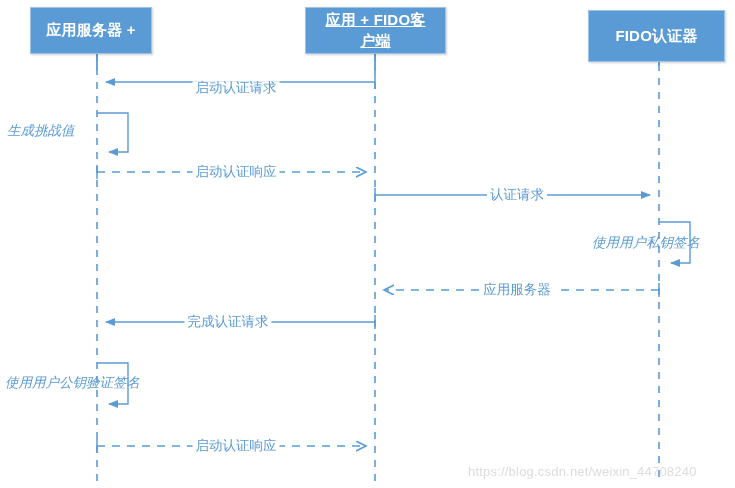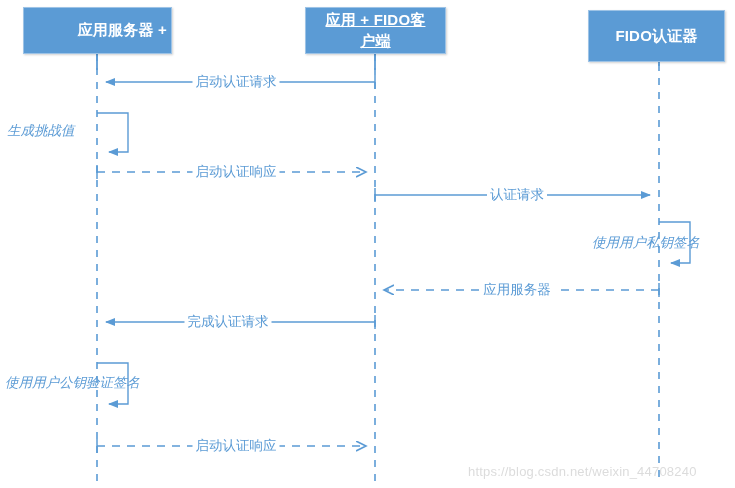--- a/index.html
+++ b/index.html
@@ -108,37 +108,37 @@
         <line x1="659" y1="283" x2="659" y2="297" stroke="#5b9bd5" stroke-width="1.5"></line>
         <line x1="375" y1="322" x2="106" y2="322" stroke="#5b9bd5" stroke-width="1.5" marker-end="url(#arrow-filled-right)"></line>
         <line x1="375" y1="315" x2="375" y2="329" stroke="#5b9bd5" stroke-width="1.5"></line>
         <path d="M97,363 L128,363 L128,404 L109,404" fill="none" stroke="#5b9bd5" stroke-width="1.4" marker-end="url(#arrow-filled-left)"></path>
         <line x1="97" y1="446" x2="366" y2="446" stroke="#5b9bd5" stroke-width="1.5" stroke-dasharray="8,7" marker-end="url(#arrow-open)"></line>
         <line x1="97" y1="439" x2="97" y2="453" stroke="#5b9bd5" stroke-width="1.5"></line>
       </g>
   </svg>
 
   <div id="actor-boxes">
-      <div class="actor-box" style="left: 23px; top: 7px; width: 149px; height: 47px; justify-content: flex-end;">
+      <div class="actor-box" style="left: 30px; top: 7px; width: 122px; height: 47px;">
         <div>
           <div>应用服务器 +</div>
         </div>
       </div>
       <div class="actor-box" style="left: 305px; top: 7px; width: 141px; height: 47px; text-decoration: underline;">
         <div>
           <div>应用 + FIDO客</div>
           <div>户端</div>
         </div>
       </div>
       <div class="actor-box" style="left: 588px; top: 10px; width: 137px; height: 52px;">
         <div>FIDO认证器</div>
       </div>
     </div>
   <div id="labels-layer">
-      <div class="msg-label" style="left: 236px; top: 82px;">启动认证请求</div>
+      <div class="msg-label" style="left: 236px; top: 88px;">启动认证请求</div>
       <div class="note-label" style="left: 7px; top: 131px;">生成挑战值</div>
       <div class="msg-label" style="left: 236px; top: 172px;">启动认证响应</div>
       <div class="msg-label" style="left: 517px; top: 195px;">认证请求</div>
       <div class="note-label" style="left: 592px; top: 243px;">使用用户私钥签名</div>
       <div class="msg-label" style="left: 517px; top: 290px;">应用服务器</div>
       <div class="msg-label" style="left: 228px; top: 322px;">完成认证请求</div>
       <div class="note-label" style="left: 5px; top: 383px;">使用用户公钥验证签名</div>
       <div class="msg-label" style="left: 236px; top: 446px;">启动认证响应</div>
     </div>
 

